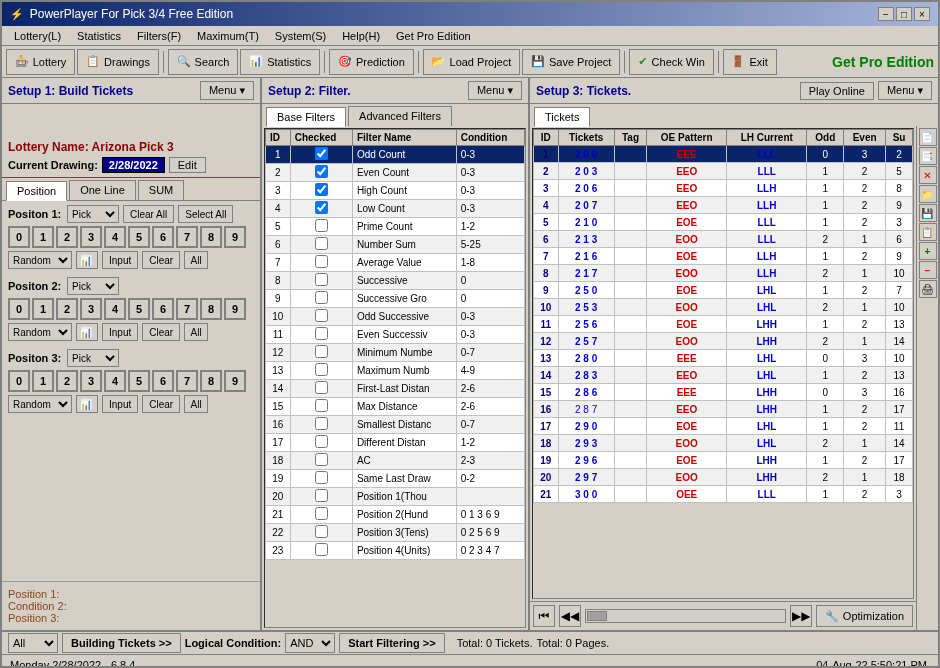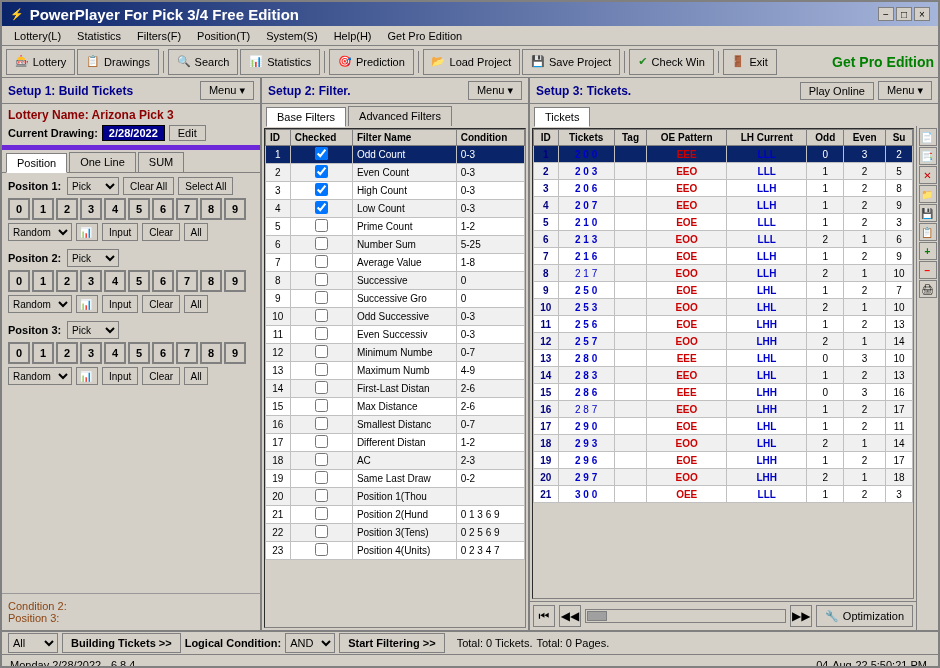--- a/index.html
+++ b/index.html
@@ -17,21 +17,21 @@
       background: linear-gradient(to right, #0a246a, #a6b5da);
       color: white;
       height: 24px;
       display: flex;
       align-items: center;
       justify-content: space-between;
       padding: 0 8px;
       user-select: none;
     }
     .titlebar-left { display: flex; align-items: center; gap: 6px; }
-    .titlebar-title { font-size: 15px; font-weight: bold; }
+    .titlebar-title { font-size: 12px; font-weight: normal; }
     .titlebar-controls { display: flex; gap: 2px; }
     .titlebar-btn {
       width: 16px; height: 14px;
       background: #d4d0c8;
       border: 1px solid #808080;
       font-size: 10px;
       display: flex; align-items: center; justify-content: center;
       cursor: pointer;
       color: #000;
     }
@@ -100,21 +100,21 @@
     }
     .panel-title { font-weight: bold; color: #00008b; font-size: 12px; }
     .menu-btn {
       background: #d4d0c8;
       border: 1px solid #808080;
       padding: 2px 8px;
       cursor: pointer;
       font-size: 11px;
       display: flex; align-items: center; gap: 2px;
     }
-    .lottery-info { padding: 4px 6px; border-bottom: 5px solid #6d28d9; }
+    .lottery-info { padding: 4px 6px; border-bottom: 1px solid #6d28d9; margin-top: 32px; }
     .lottery-name { font-weight: bold; color: #8b0000; font-size: 12px; }
     .current-drawing { display: flex; align-items: center; gap: 4px; margin-top: 3px; }
     .drawing-label { font-size: 11px; font-weight: bold; }
     .drawing-date {
       background: #00008b;
       color: white;
       padding: 1px 6px;
       font-weight: bold;
       font-size: 11px;
       border: 1px solid #000;
@@ -422,21 +422,21 @@
     <div class="titlebar-btn">−</div>
     <div class="titlebar-btn">□</div>
     <div class="titlebar-btn">×</div>
   </div>
 </div>
 
 <div class="menubar">
   <span class="menubar-item">Lottery(L)</span>
   <span class="menubar-item">Statistics</span>
   <span class="menubar-item">Filters(F)</span>
-  <span class="menubar-item">Position(T)</span>
+  <span class="menubar-item">Maximum(T)</span>
   <span class="menubar-item">System(S)</span>
   <span class="menubar-item">Help(H)</span>
   <span class="menubar-item">Get Pro Edition</span>
 </div>
 
 <div class="toolbar">
   <button class="toolbar-btn">
     <span style="color:#ffa500">🎰</span>
     <span>Lottery</span>
   </button>
@@ -576,20 +576,21 @@
         <div class="pos-controls">
           <select class="random-select"><option>Random</option></select>
           <button class="icon-btn">📊</button>
           <button class="input-btn">Input</button>
           <button class="clear-small-btn">Clear</button>
           <button class="all-btn">All</button>
         </div>
       </div>
     </div>
     <div class="left-status">
+      <div>Position 1:</div>
       <div>Condition 2:</div>
       <div>Position 3:</div>
     </div>
   </div>
 
   <div class="middle-panel">
     <div class="panel-header">
       <span class="panel-title">Setup 2: Filter.</span>
       <button class="menu-btn">Menu ▾</button>
     </div>
@@ -844,21 +845,21 @@
     <td style="color:#0000cc;font-weight:bold">2 1 6</td>
     <td></td>
     <td style="color:#cc0000;font-weight:bold">EOE</td>
     <td style="color:#0000cc;font-weight:bold">LLH</td>
     <td>1</td>
     <td>2</td>
     <td>9</td>
   </tr>
                 <tr>
     <td style="font-weight:bold;color:#000080">8</td>
-    <td style="color:#0000cc;font-weight:normal">2 1 7</td>
+    <td style="color:#0000cc;font-weight:bold">2 1 7</td>
     <td></td>
     <td style="color:#cc0000;font-weight:bold">EOO</td>
     <td style="color:#0000cc;font-weight:bold">LLH</td>
     <td>2</td>
     <td>1</td>
     <td>10</td>
   </tr>
                 <tr>
     <td style="font-weight:bold;color:#000080">9</td>
     <td style="color:#0000cc;font-weight:bold">2 5 0</td>

